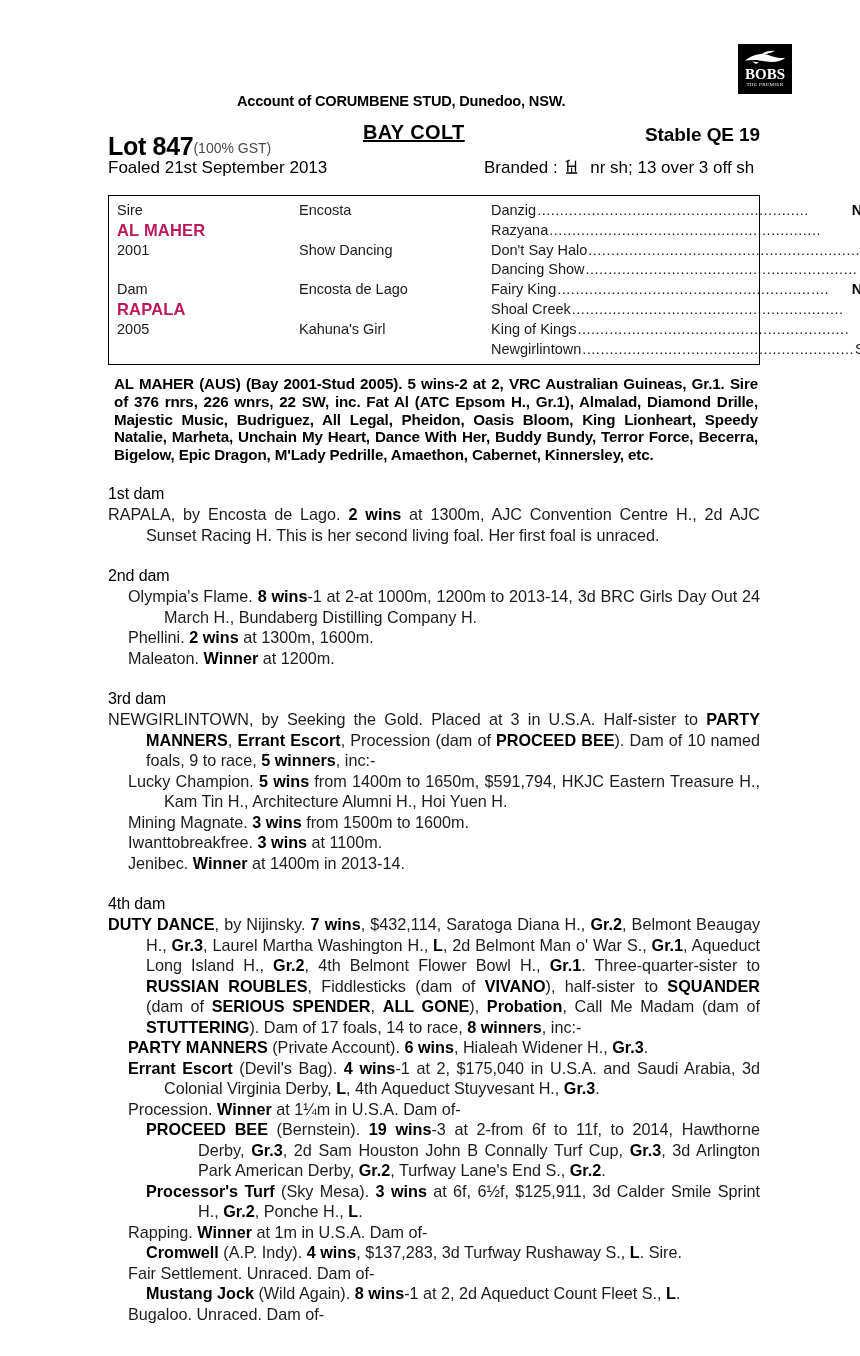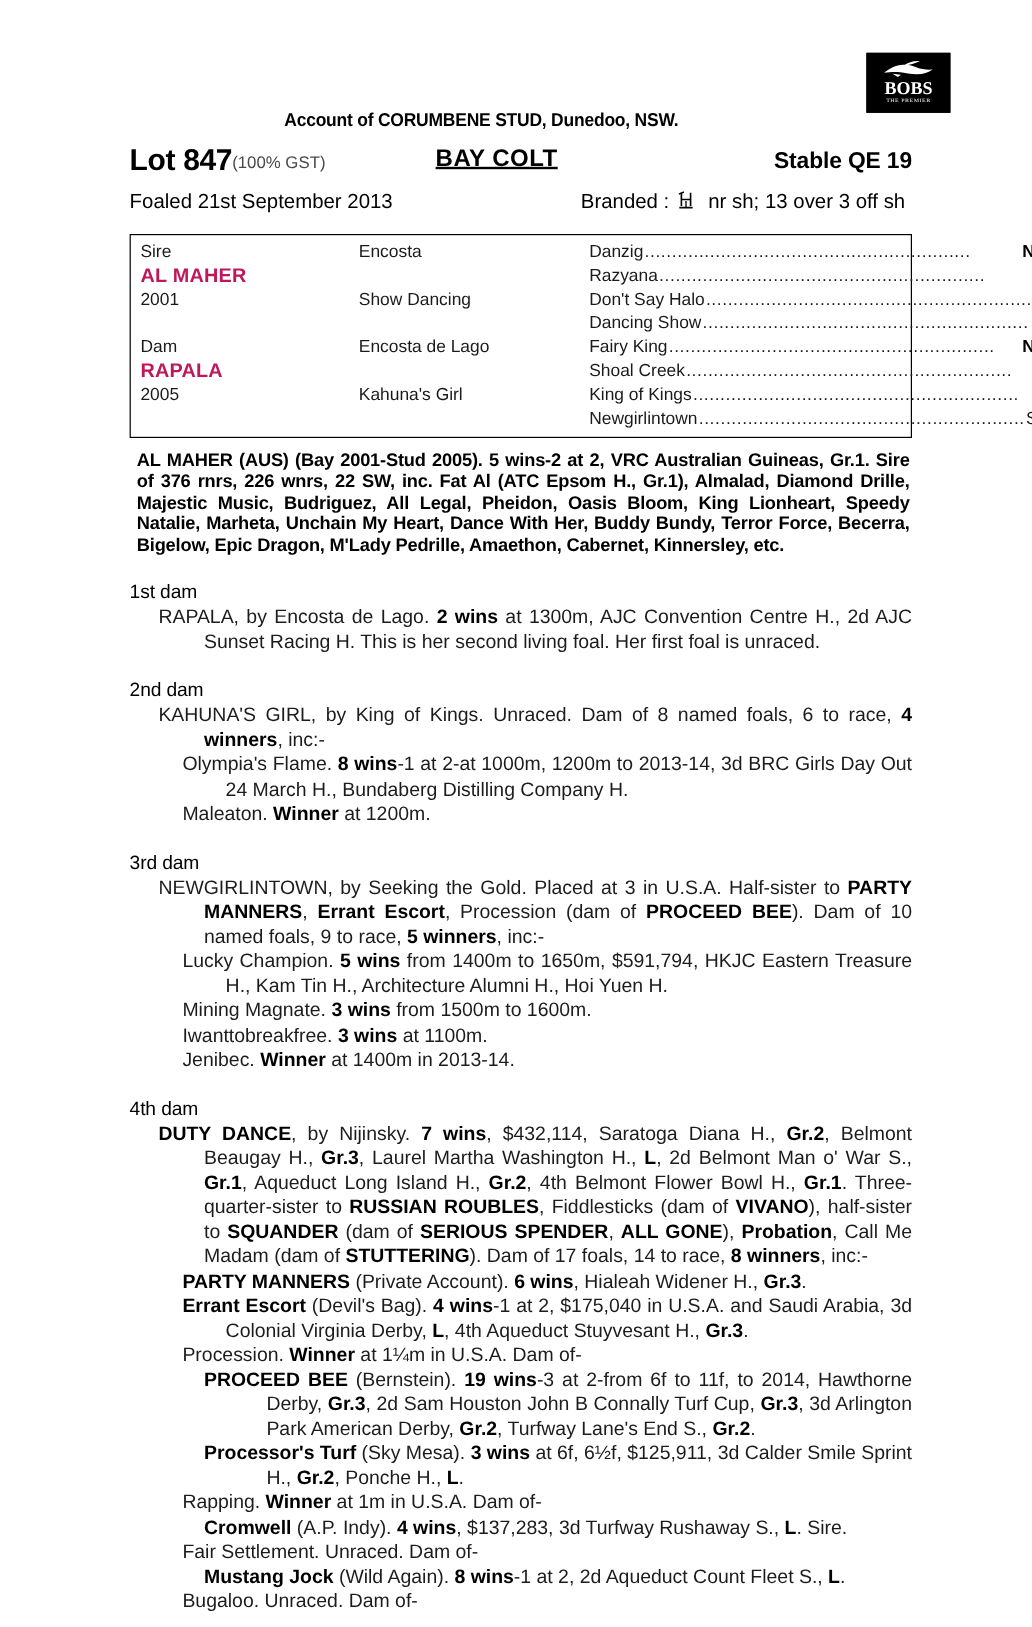--- a/index.html
+++ b/index.html
@@ -28,21 +28,21 @@
     left: 108px;
     top: 0;
     width: 652px;
   }
 
   
   .logo-box {
     position: absolute;
     right: 68px;
     top: 44px;
-    width: 70px;
+    width: 54px;
     height: 50px;
     background: #000000;
     border: 1px solid #000;
     display: flex;
     flex-direction: column;
     align-items: center;
     justify-content: flex-start;
     padding-top: 4px;
     box-sizing: border-box;
   }
@@ -81,21 +81,21 @@
   }
 
   .lot-row {
     position: relative;
     height: 30px;
     margin-top: 10px;
   }
   .lot-num {
     position: absolute;
     left: 0;
-    top: 0;
+    top: 12px;
     font-weight: bold;
     font-size: 25px;
     letter-spacing: -0.3px;
   }
   .lot-gst {
     font-weight: normal;
     font-size: 14px;
     letter-spacing: 0;
     vertical-align: 2px;
     color: #4a4a4a;
@@ -194,21 +194,20 @@
     margin-top: 22px;
     margin-bottom: 1px;
     letter-spacing: -0.1px;
   }
   .blk {
     font-size: 16.2px;
     line-height: 20.5px;
     color: #1c1c1c;
     text-align: justify;
     text-justify: inter-word;
-    margin-left: 24px;
   }
   .blk b { color: #000; }
   
   .hang1 { padding-left: 38px; text-indent: -38px; }
   .ind1b { padding-left: 56px; text-indent: -36px; }
   .ind3 { padding-left: 90px; text-indent: -52px; }
 </style>
 </head>
 <body>
 
@@ -325,23 +324,23 @@
 
       </div>
     </div>
 
     <div class="sire-summary">AL MAHER (AUS) (Bay 2001-Stud 2005). 5 wins-2 at 2, VRC Australian Guineas, Gr.1. Sire of 376 rnrs, 226 wnrs, 22 SW, inc. Fat Al (ATC Epsom H., Gr.1), Almalad, Diamond Drille, Majestic Music, Budriguez, All Legal, Pheidon, Oasis Bloom, King Lionheart, Speedy Natalie, Marheta, Unchain My Heart, Dance With Her, Buddy Bundy, Terror Force, Becerra, Bigelow, Epic Dragon, M'Lady Pedrille, Amaethon, Cabernet, Kinnersley, etc.</div>
 
     <div class="dam-heading">1st dam</div>
     <div class="blk hang1">RAPALA, by Encosta de Lago. <b>2 wins</b> at 1300m, AJC Convention Centre H., 2d AJC Sunset Racing H. This is her second living foal. Her first foal is unraced.</div>
 
     <div class="dam-heading">2nd dam</div>
-    <div class="blk hang1">KAHUNA'S GIRL, by King of Kings. Unraced. Dam of 8 named foals, 6 to race, <b>4 winners</b>, inc:-</div>
     <div>
         <div class="blk ind1b">Olympia's Flame. <b>8 wins</b>-1 at 2-at 1000m, 1200m to 2013-14, 3d BRC Girls Day Out 24 March H., Bundaberg Distilling Company H.</div>
+        <div class="blk ind1b">Phellini. <b>2 wins</b> at 1300m, 1600m.</div>
         <div class="blk ind1b">Maleaton. <b>Winner</b> at 1200m.</div>
       </div>
 
     <div class="dam-heading">3rd dam</div>
     <div class="blk hang1">NEWGIRLINTOWN, by Seeking the Gold. Placed at 3 in U.S.A. Half-sister to <b>PARTY MANNERS</b>, <b>Errant Escort</b>, Procession (dam of <b>PROCEED BEE</b>). Dam of 10 named foals, 9 to race, <b>5 winners</b>, inc:-</div>
     <div>
         <div class="blk ind1b">Lucky Champion. <b>5 wins</b> from 1400m to 1650m, $591,794, HKJC Eastern Treasure H., Kam Tin H., Architecture Alumni H., Hoi Yuen H.</div>
         <div class="blk ind1b">Mining Magnate. <b>3 wins</b> from 1500m to 1600m.</div>
         <div class="blk ind1b">Iwanttobreakfree. <b>3 wins</b> at 1100m.</div>
         <div class="blk ind1b">Jenibec. <b>Winner</b> at 1400m in 2013-14.</div>

